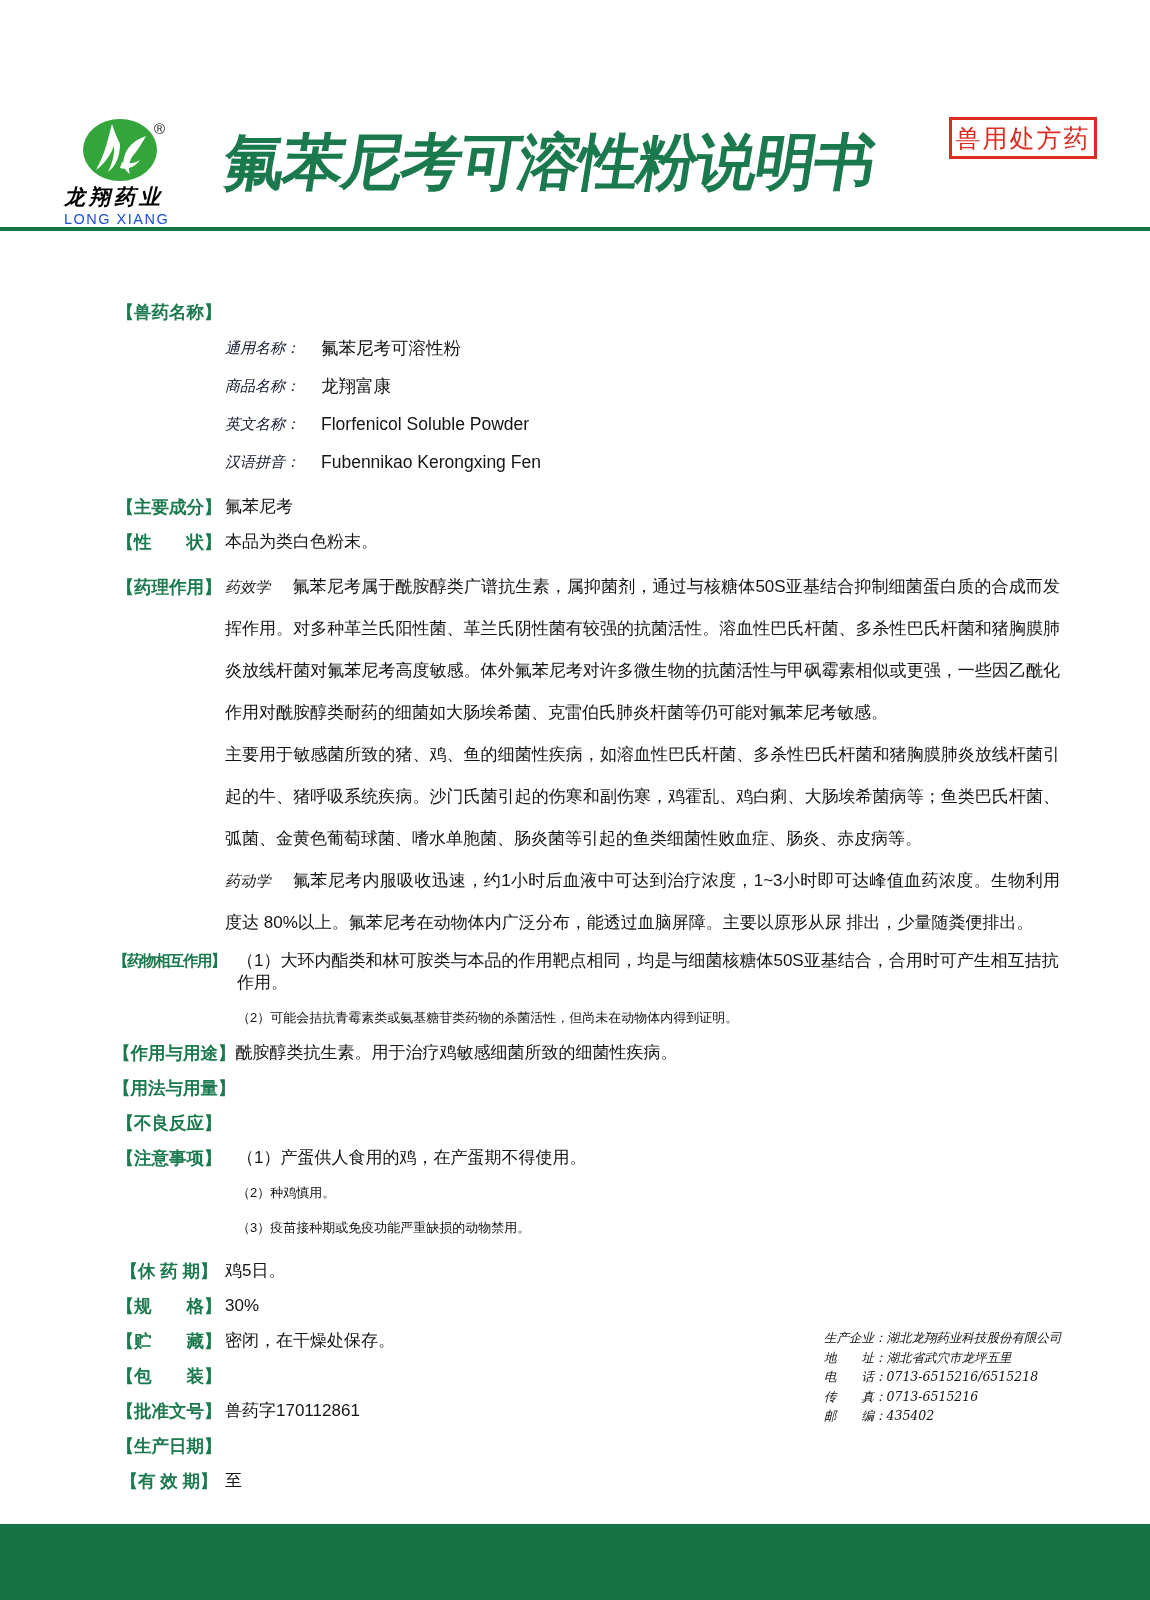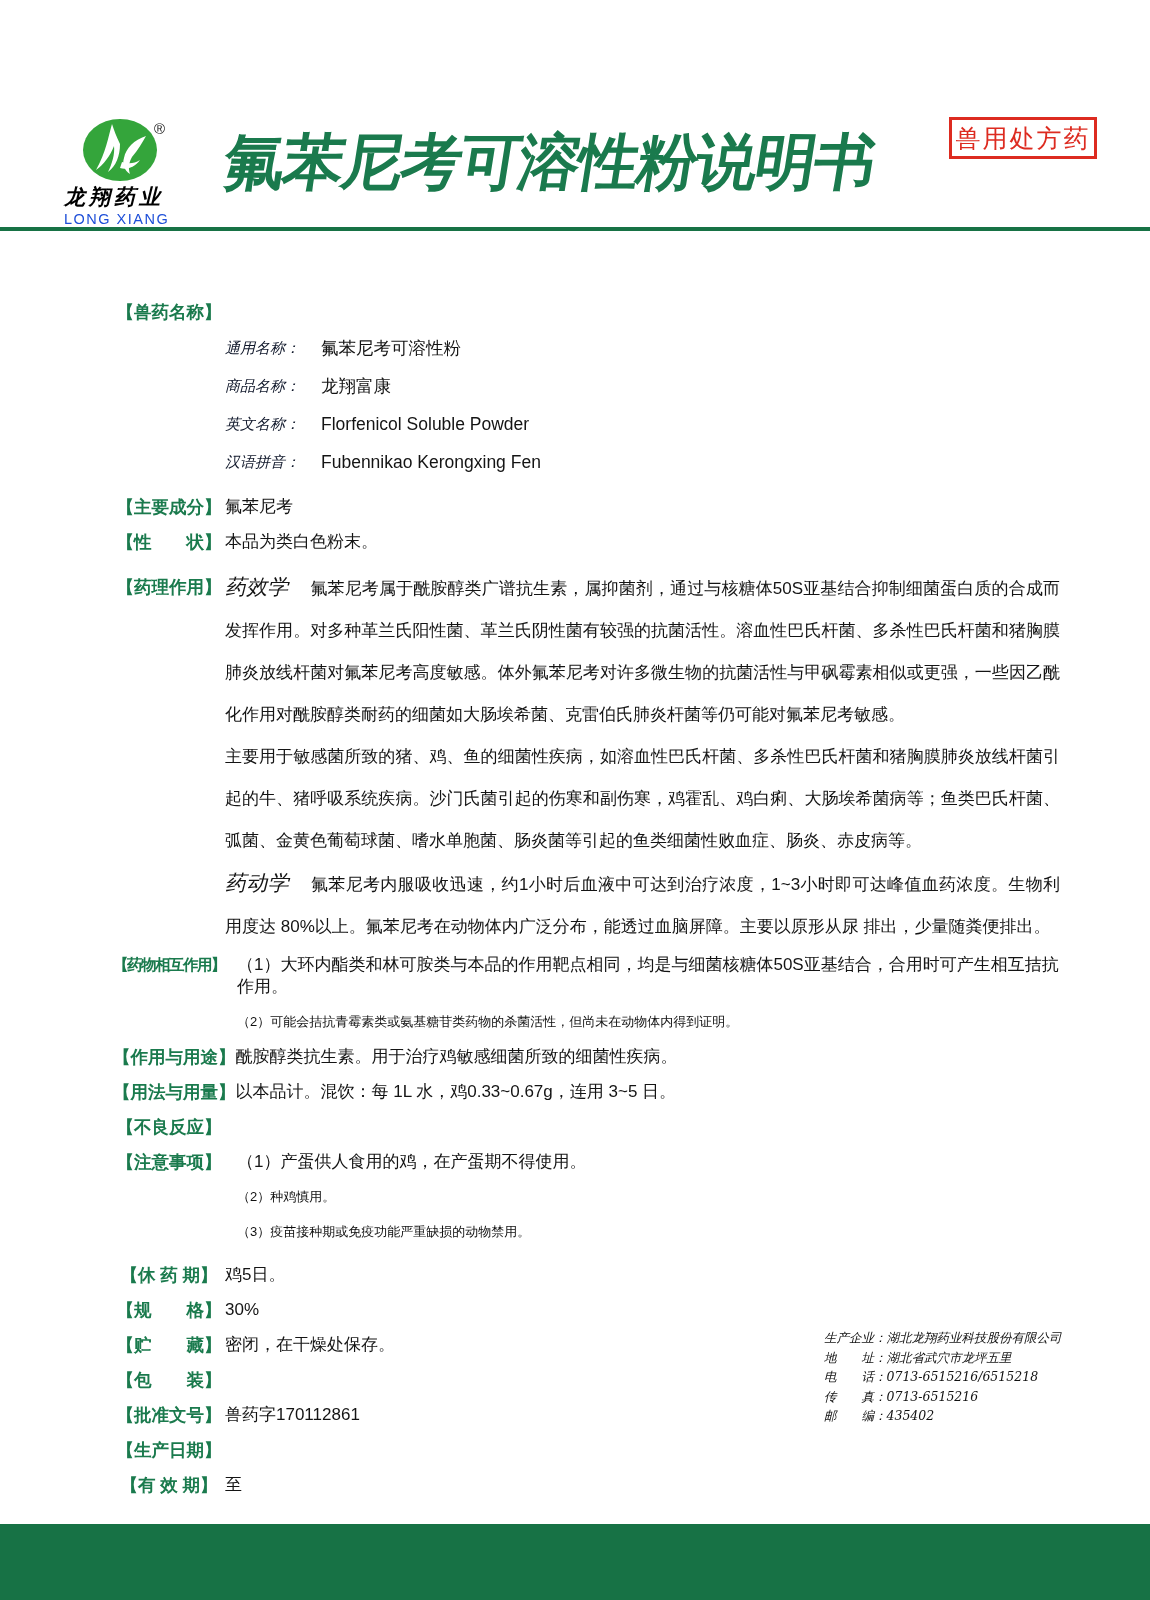--- a/index.html
+++ b/index.html
@@ -50,21 +50,21 @@
 
   .name-row { display:flex; margin:0 0 14px 112px; }
   .name-k {
     flex:0 0 96px; font-family:"DejaVu Serif", serif; font-style:italic;
     font-size:15px; line-height:24px; color:#0f172a; white-space:nowrap;
   }
   .name-v { font-size:17.5px; line-height:24px; color:#141414; }
 
   .para { margin:0; text-align:justify; line-height:42px; font-size:17px; }
   .para-lead {
-    font-family:"DejaVu Serif", serif; font-style:italic; font-size:21px; padding-right:22px;
+    font-family:"DejaVu Serif", serif; font-style:italic; font-size:15px; padding-right:22px;
   }
   .row.para-row .sec-label { line-height:42px; }
   .row.para-row { margin-bottom:6px; }
 
   .sub-item { margin:0 0 13px 124px; font-size:13px; line-height:22px; }
   .item-pad { padding-left:12px; }
 
   .spacer-lg { height:8px; }
 
   
@@ -149,21 +149,20 @@
     </div>
     <div class="sub-item">（2）可能会拮抗青霉素类或氨基糖苷类药物的杀菌活性，但尚未在动物体内得到证明。</div>
 
     <div class="row">
       <span class="sec-label">【作用与用途】</span>
       <span class="sec-content">酰胺醇类抗生素。用于治疗鸡敏感细菌所致的细菌性疾病。</span>
     </div>
 
     <div class="row">
       <span class="sec-label">【用法与用量】</span>
-      <span class="sec-content">以本品计。混饮：每 1L 水，鸡0.33~0.67g，连用 3~5 日。</span>
     </div>
 
     <div class="row">
       <span class="sec-label">【不良反应】</span>
     </div>
 
     <div class="row">
       <span class="sec-label">【注意事项】</span>
       <span class="sec-content item-pad">（1）产蛋供人食用的鸡，在产蛋期不得使用。</span>
     </div>

